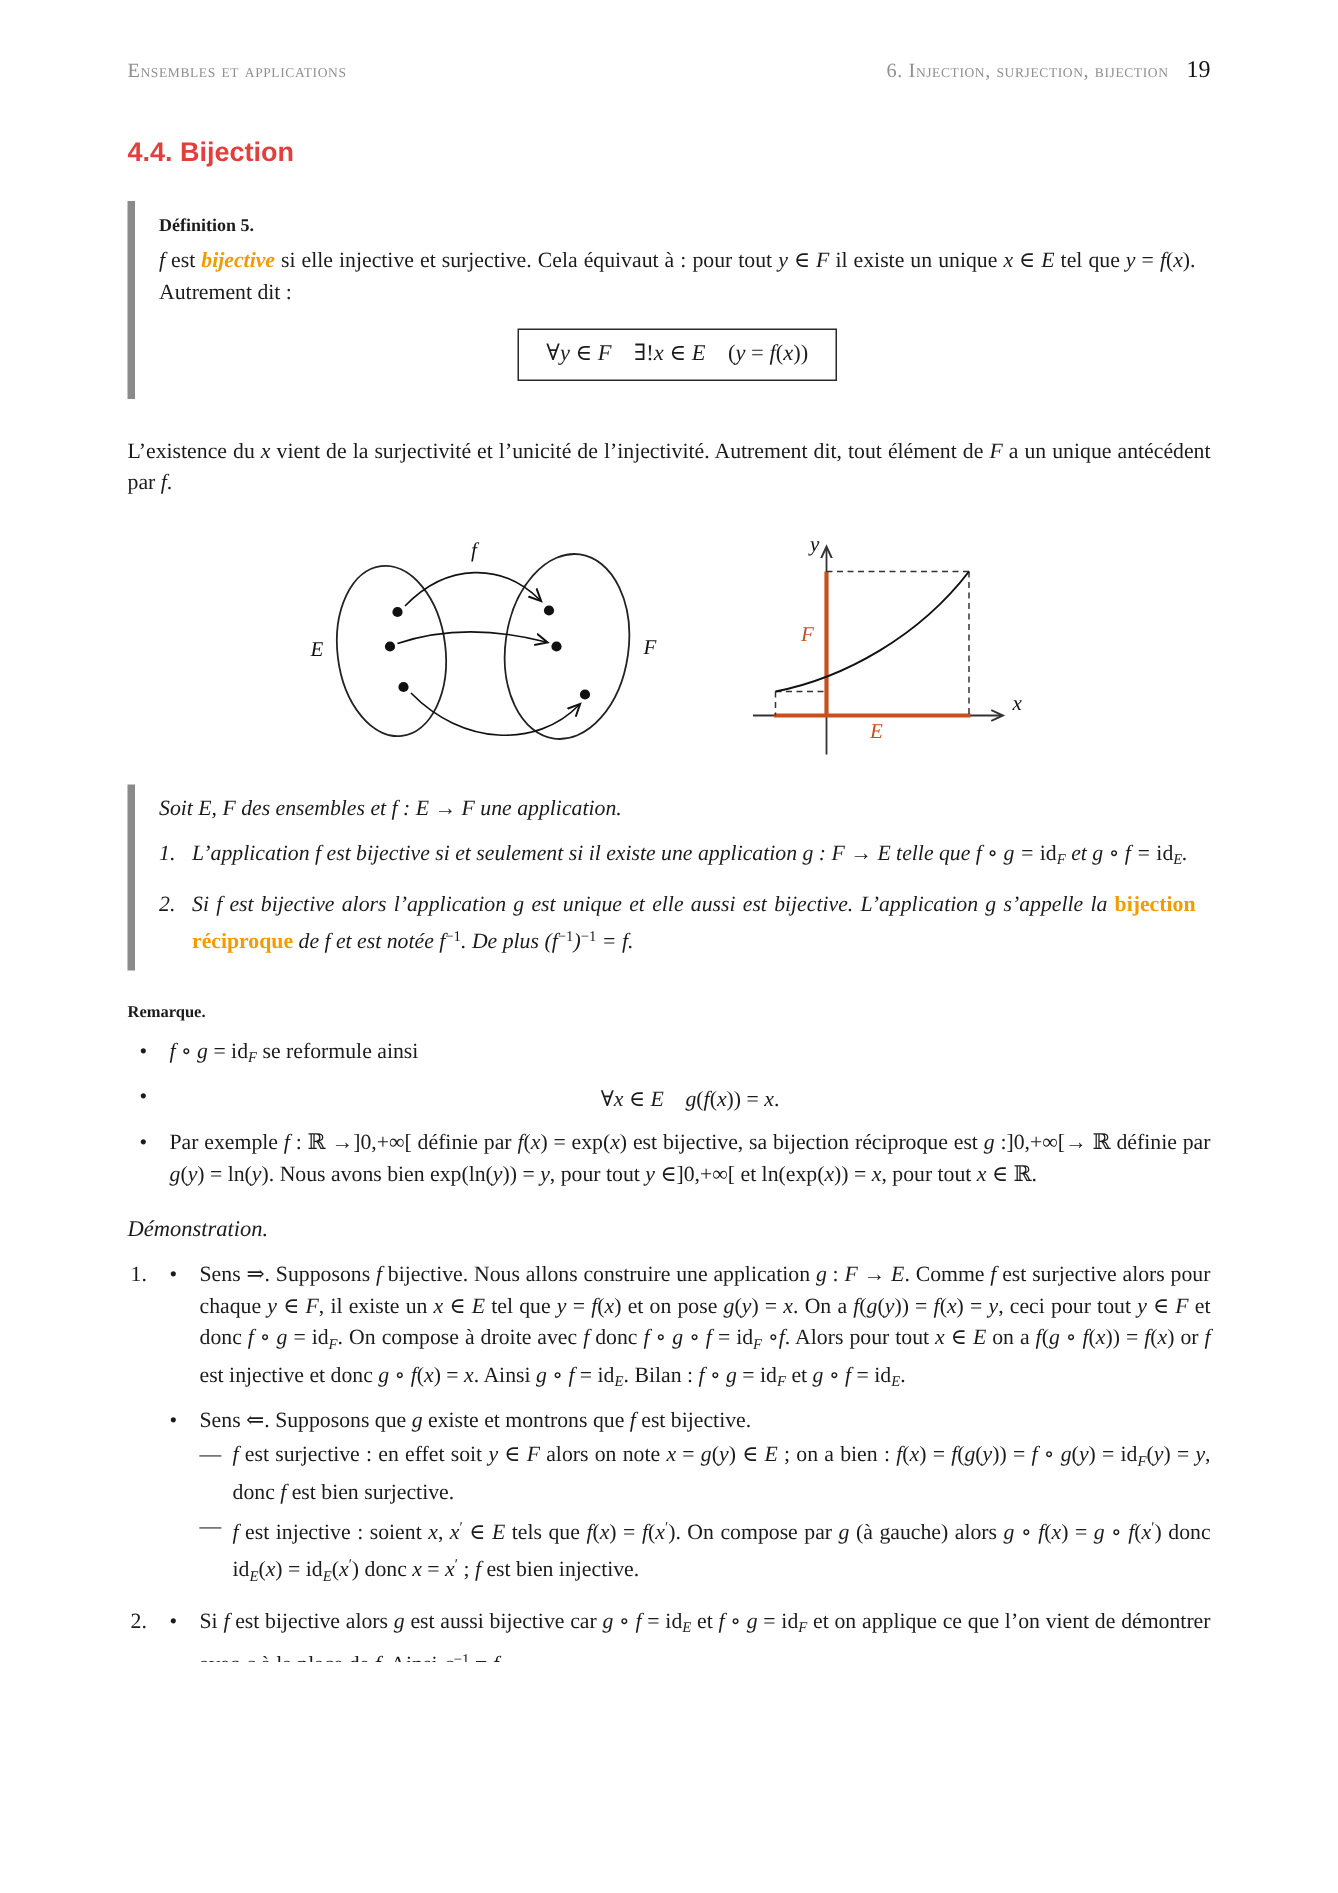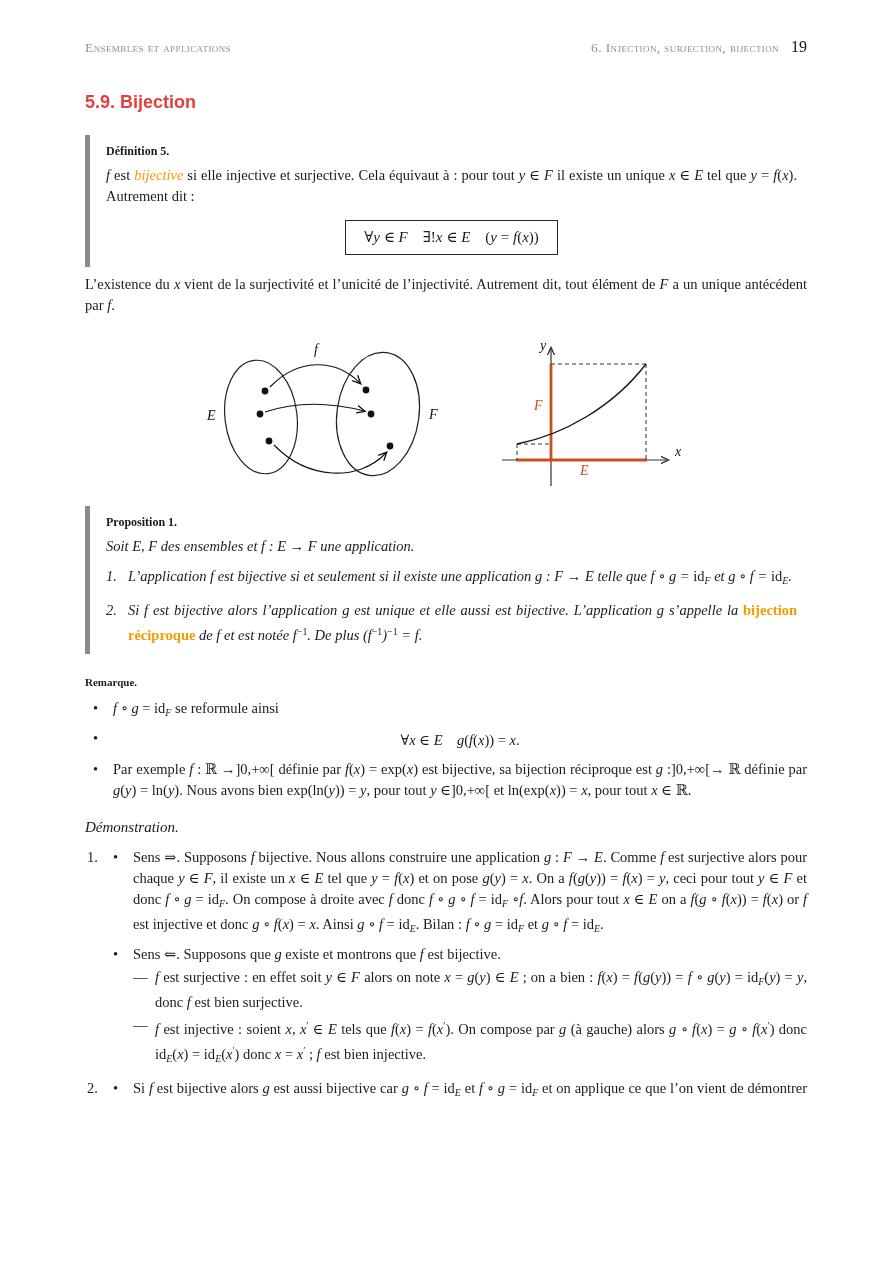--- a/index.html
+++ b/index.html
@@ -28,21 +28,21 @@
     color:var(--red);font-weight:bold;font-size:18px;margin-top:34px;
   }
   
   .block{border-left:5px solid var(--bar-gray);padding:6px 10px 8px 16px;margin-top:22px;}
   .block-title{font-weight:bold;font-size:12px;margin-bottom:3px;}
   .just{text-align:justify;}
   .boxed-formula{
     display:table;margin:13px auto 4px auto;border:1.2px solid #2a2a2a;
     padding:6px 18px;font-size:15px;white-space:nowrap;
   }
-  .para{margin-top:7px;}
+  .para{margin-top:25px;}
   
   .figures{position:relative;height:152px;margin-top:24px;}
   .fig-map{position:absolute;left:108px;top:0;}
   .fig-graph{position:absolute;left:413px;top:-4px;}
   
   .prop-body{font-style:italic;}
   .prop-item{display:flex;margin-top:9px;}
   .prop-num{width:22px;flex:none;}
   
   .rem-title{font-weight:bold;margin-top:18px;font-size:11px;}
@@ -53,40 +53,40 @@
   .proof-item{display:flex;margin-top:9px;}
   .proof-num{width:26px;flex:none;padding-left:2px;}
   .dash-row{display:flex;margin-top:2px;}
   .dash{width:22px;flex:none;}
   
   .i{font-style:italic;}
   .rm{font-style:normal;}
   .sb{font-size:.68em;font-style:italic;vertical-align:-.32em;}
   .sp{font-size:.68em;font-style:normal;vertical-align:.48em;}
   .ob{color:var(--orange);font-weight:bold;font-style:normal;}
-  .obi{color:var(--orange);font-weight:normal;font-style:italic;}
+  .obi{color:var(--orange);font-weight:bold;font-style:italic;}
   .svg-lbl{font-family:"Liberation Serif",serif;font-style:italic;font-size:14px;fill:#111;}
   .svg-lbl-o{font-family:"Liberation Serif",serif;font-style:italic;font-size:14px;fill:var(--fig-orange);}
   .blue-box{position:absolute;left:255px;top:1245px;width:110px;height:17px;background:#3b46c9;}
 </style>
 </head>
 <body>
 
 <div class="page">
   <div class="content">
 
     <div class="header">
       <span class="hdr-caps">Ensembles et applications</span>
       <span class="hdr-right">
         <span class="hdr-caps">6. Injection, surjection, bijection</span>
         <span class="pageno">19</span>
       </span>
     </div>
 
-    <div class="section-title">5.9. Bijection</div>
+    <div class="section-title">4.4. Bijection</div>
 
     <div class="block">
       <div class="block-title">Définition 5.</div>
       <div class="just"><span class="i">f</span> est <span class="obi">bijective</span> si elle injective et surjective. Cela équivaut à : pour tout <span class="i">y</span> ∈ <span class="i">F</span> il existe un unique <span class="i">x</span> ∈ <span class="i">E</span> tel que <span class="i">y</span> = <span class="i">f</span>(<span class="i">x</span>). Autrement dit :</div>
       <div class="boxed-formula">∀<span class="i">y</span> ∈ <span class="i">F</span> ∃!<span class="i">x</span> ∈ <span class="i">E</span> (<span class="i">y</span> = <span class="i">f</span>(<span class="i">x</span>))</div>
     </div>
 
     <div class="para just">L’existence du <span class="i">x</span> vient de la surjectivité et l’unicité de l’injectivité. Autrement dit, tout élément de <span class="i">F</span> a un unique antécédent par <span class="i">f</span>.</div>
 
     <div class="figures">
@@ -129,21 +129,20 @@
         <line x1="19" y1="108" x2="19" y2="124" stroke="#333" stroke-width="1" stroke-dasharray="4 3"></line>
         <path d="M 19 108 C 65 99 115 71 148 28" fill="none" stroke="#111" stroke-width="1.3"></path>
         <text x="42" y="14" class="svg-lbl">y</text>
         <text x="177" y="120" class="svg-lbl">x</text>
         <text x="36" y="74" class="svg-lbl-o">F</text>
         <text x="82" y="139" class="svg-lbl-o">E</text>
       </svg>
     </div>
 
     <div class="block" style="margin-top:14px;">
-      <div class="block-title">Proposition 1.</div>
       <div class="prop-body">
         <div class="just">Soit E, F des ensembles et f : E → F une application.</div>
         <div class="prop-item">
           <span class="prop-num">1.</span>
           <div class="just">L’application f est bijective si et seulement si il existe une application g : F → E telle que f ∘ g = <span class="rm">id</span><span class="sb">F</span> et g ∘ f = <span class="rm">id</span><span class="sb">E</span>.</div>
         </div>
         <div class="prop-item">
           <span class="prop-num">2.</span>
           <div class="just">Si f est bijective alors l’application g est unique et elle aussi est bijective. L’application g s’appelle la <span class="ob">bijection réciproque</span> de f et est notée f<span class="sp">−1</span>. De plus (f<span class="sp">−1</span>)<span class="sp">−1</span> = f.</div>
         </div>

